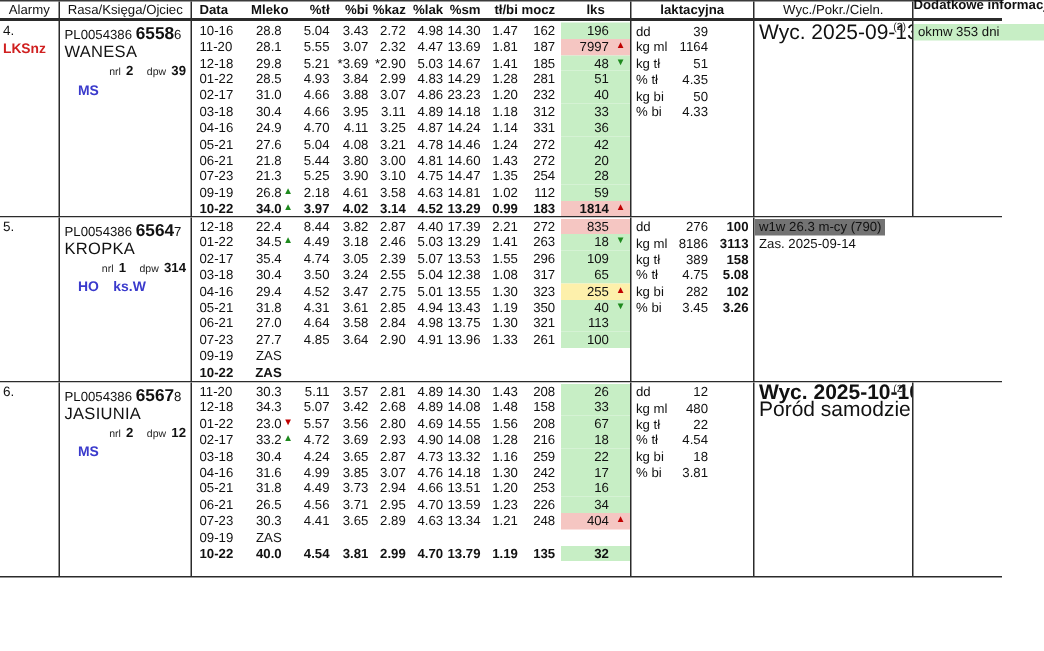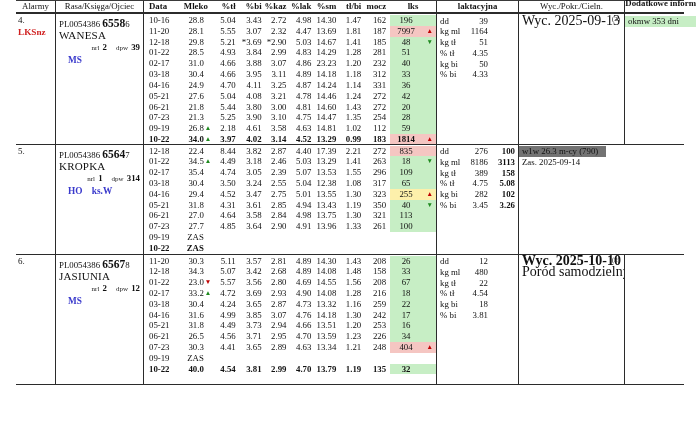--- a/index.html
+++ b/index.html
@@ -2,21 +2,21 @@
 <html><head>
 <meta charset="utf-8">
 <style>
   * { box-sizing: border-box; margin: 0; padding: 0; }
   body { margin: 0; background: #fff; }
   .screen {
     position: relative; width: 696px; height: 434px; background: #ffffff;
     font-family: "Liberation Sans", "DejaVu Sans", sans-serif;
     color: #111; overflow: hidden;
   }
-  .tbl { position: absolute; top: 0; left: 16px; width: 668px; font-family: Liberation Serif, serif; }
+  .tbl { position: absolute; top: 0; left: 0; width: 668px; }
   .thead {
     display: flex; height: 14px; border-top: 1px solid #3a3a3a;
     border-bottom: 2px solid #2b2b2b; align-items: flex-end;
     font-size: 8.8px; font-weight: bold; white-space: nowrap;
   }
   .cell, .hc { flex: 0 0 auto; overflow: hidden; white-space: nowrap; }
   .c-alarm  { width: 40px;  border-right: 1.5px solid #2b2b2b; }
   .c-animal { width: 88px;  border-right: 1.5px solid #2b2b2b; }
   .c-data   { width: 293px; border-right: 1.5px solid #2b2b2b; }
   .c-lact   { width: 82px;  border-right: 1.5px solid #2b2b2b; }
@@ -33,21 +33,21 @@
   .mline.bold { font-weight: bold; }
   .mc { display: inline-block; overflow: visible; }
   .w34 { width: 34px; } .w36 { width: 36px; } .w26 { width: 26px; }
   .w22 { width: 22px; } .w25 { width: 25px; } .w10 { width: 10px; }
   .w4 { width: 4px; } .w46 { width: 46px; }
   .al { text-align: left; padding-left: 5px; }
   .ar { text-align: right; }
   .ac { text-align: center; }
   .arrow { font-size: 6.5px; text-align: left; padding-left: 1px; line-height: 10.8px; }
   .milk-arrow.up { color: #1e8a1e; } .milk-arrow.down { color: #c00000; }
-  .scc { position: relative; width: 46px; display: block; text-align: center; }
+  .scc { position: relative; width: 46px; display: block; text-align: right; }
   .scc-val { display: inline-block; padding-right: 14px; }
   .scc-arrow { position: absolute; right: 3px; top: 0; font-size: 6.5px; }
   .scc-arrow.up { color: #c00000; } .scc-arrow.down { color: #1e8a1e; }
   
   .rowno { font-size: 9px; padding: 1px 0 0 2px; }
   .alarmtxt { font-size: 9.2px; font-weight: bold; padding-left: 2px; margin-top: 2px; }
   
   .idline { margin: 3px 0 0 3px; font-size: 8.8px; }
   .idmain { font-size: 11.5px; font-weight: bold; }
   .aname { margin: 0 0 0 3px; font-size: 11px; letter-spacing: 0.2px; }

